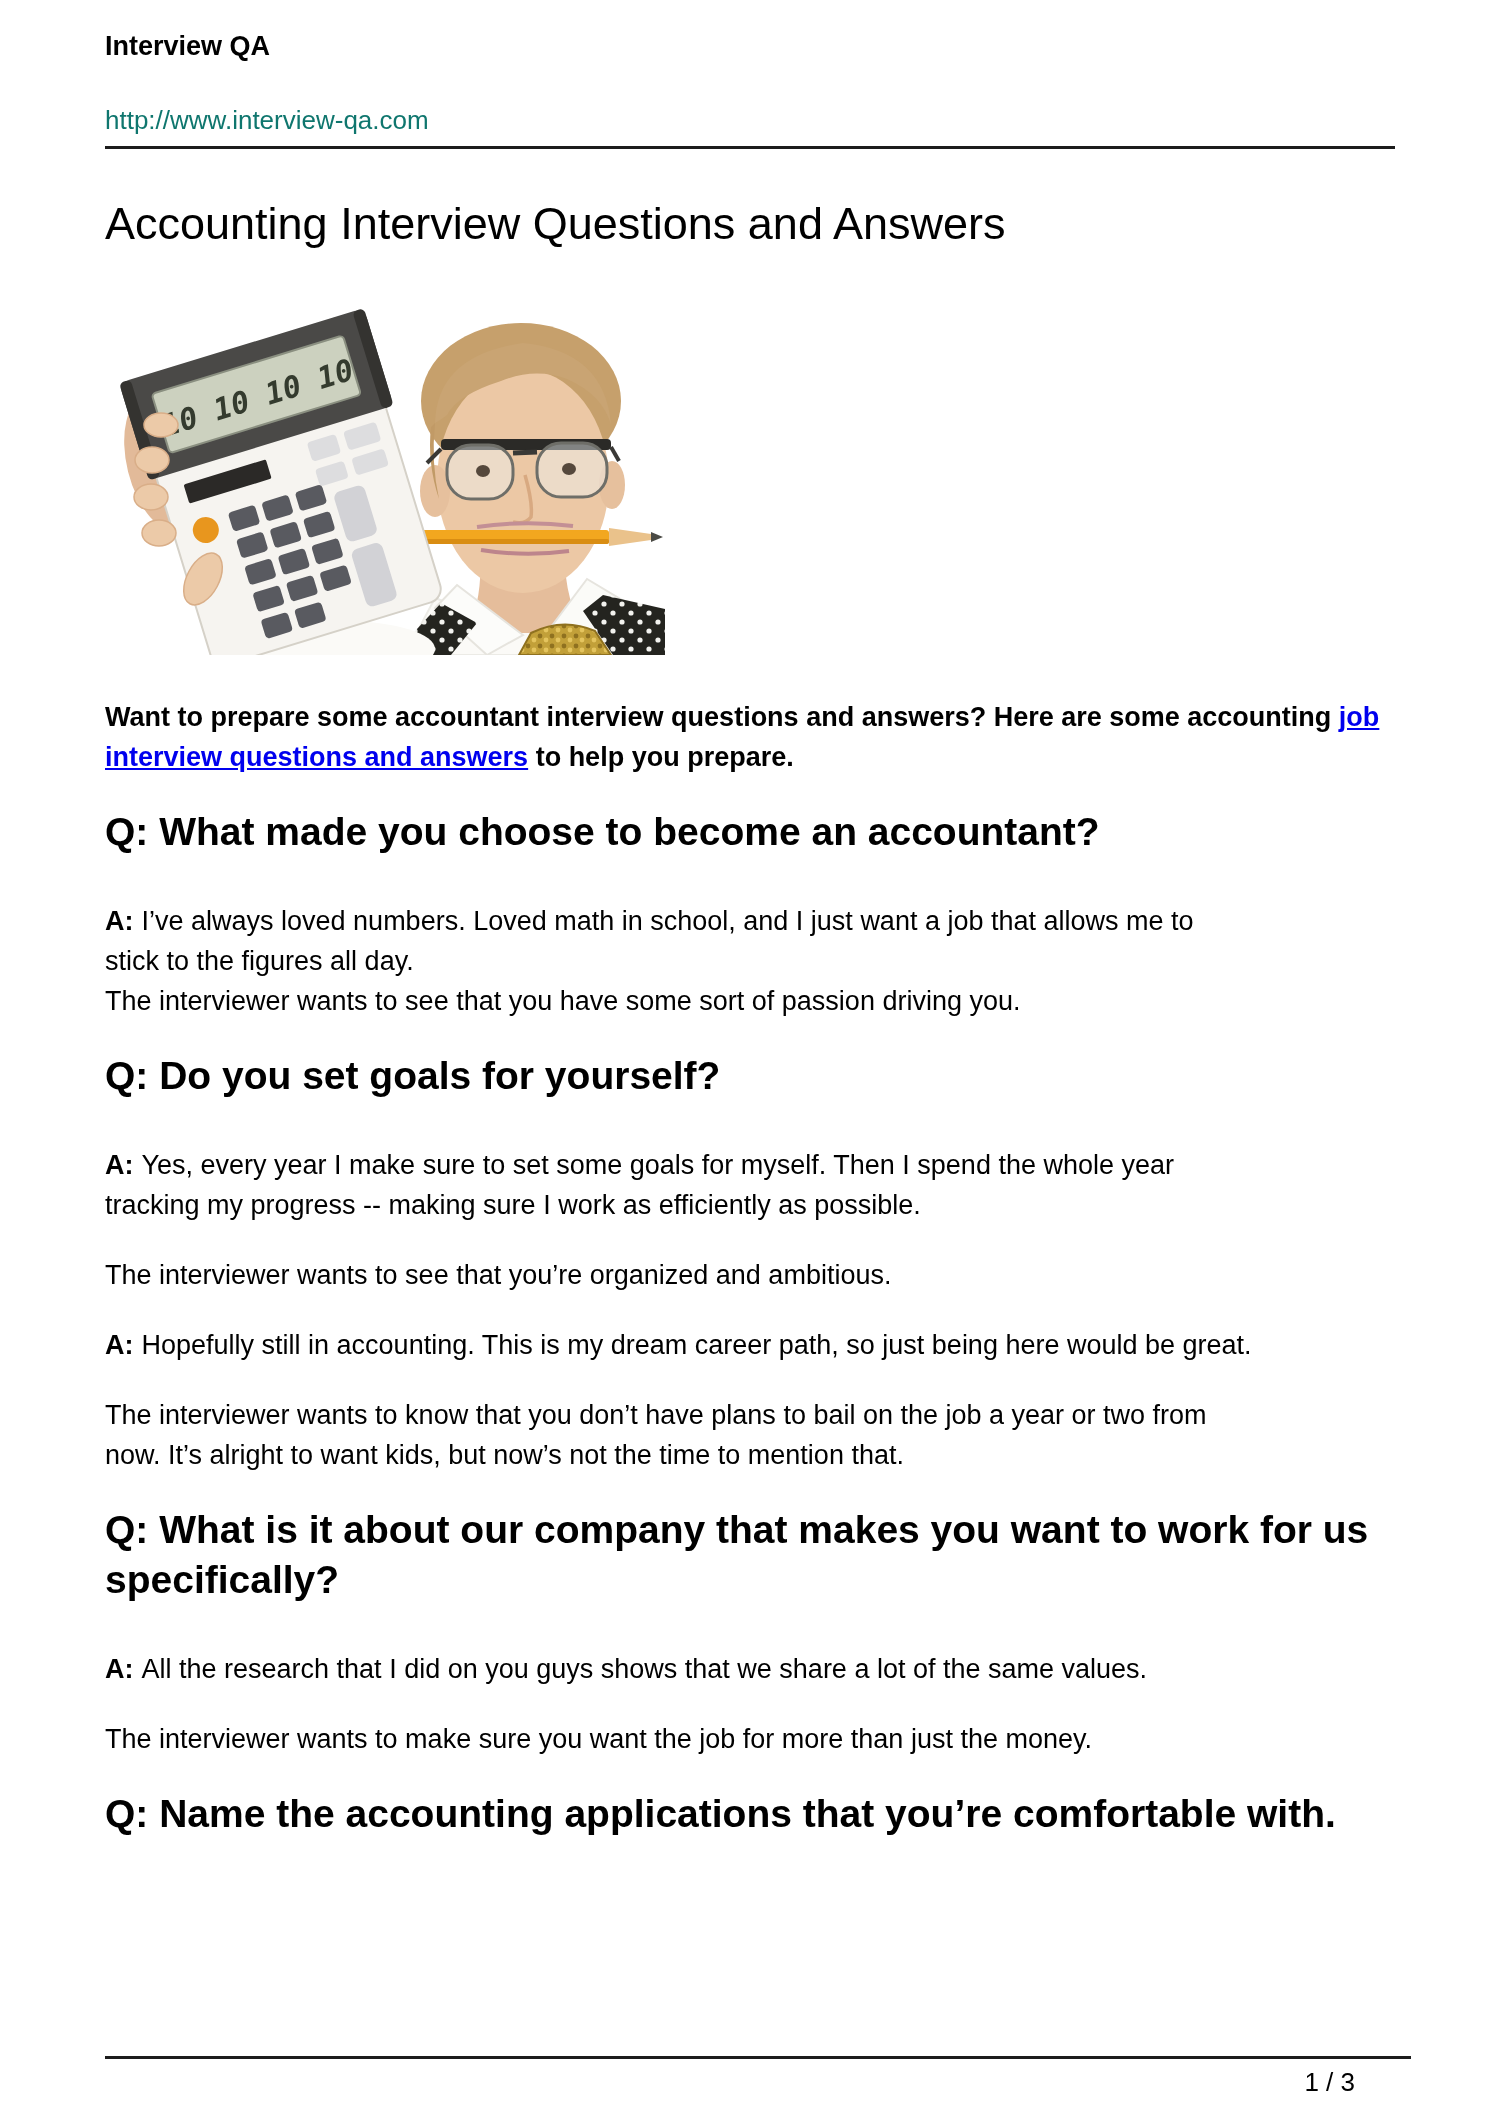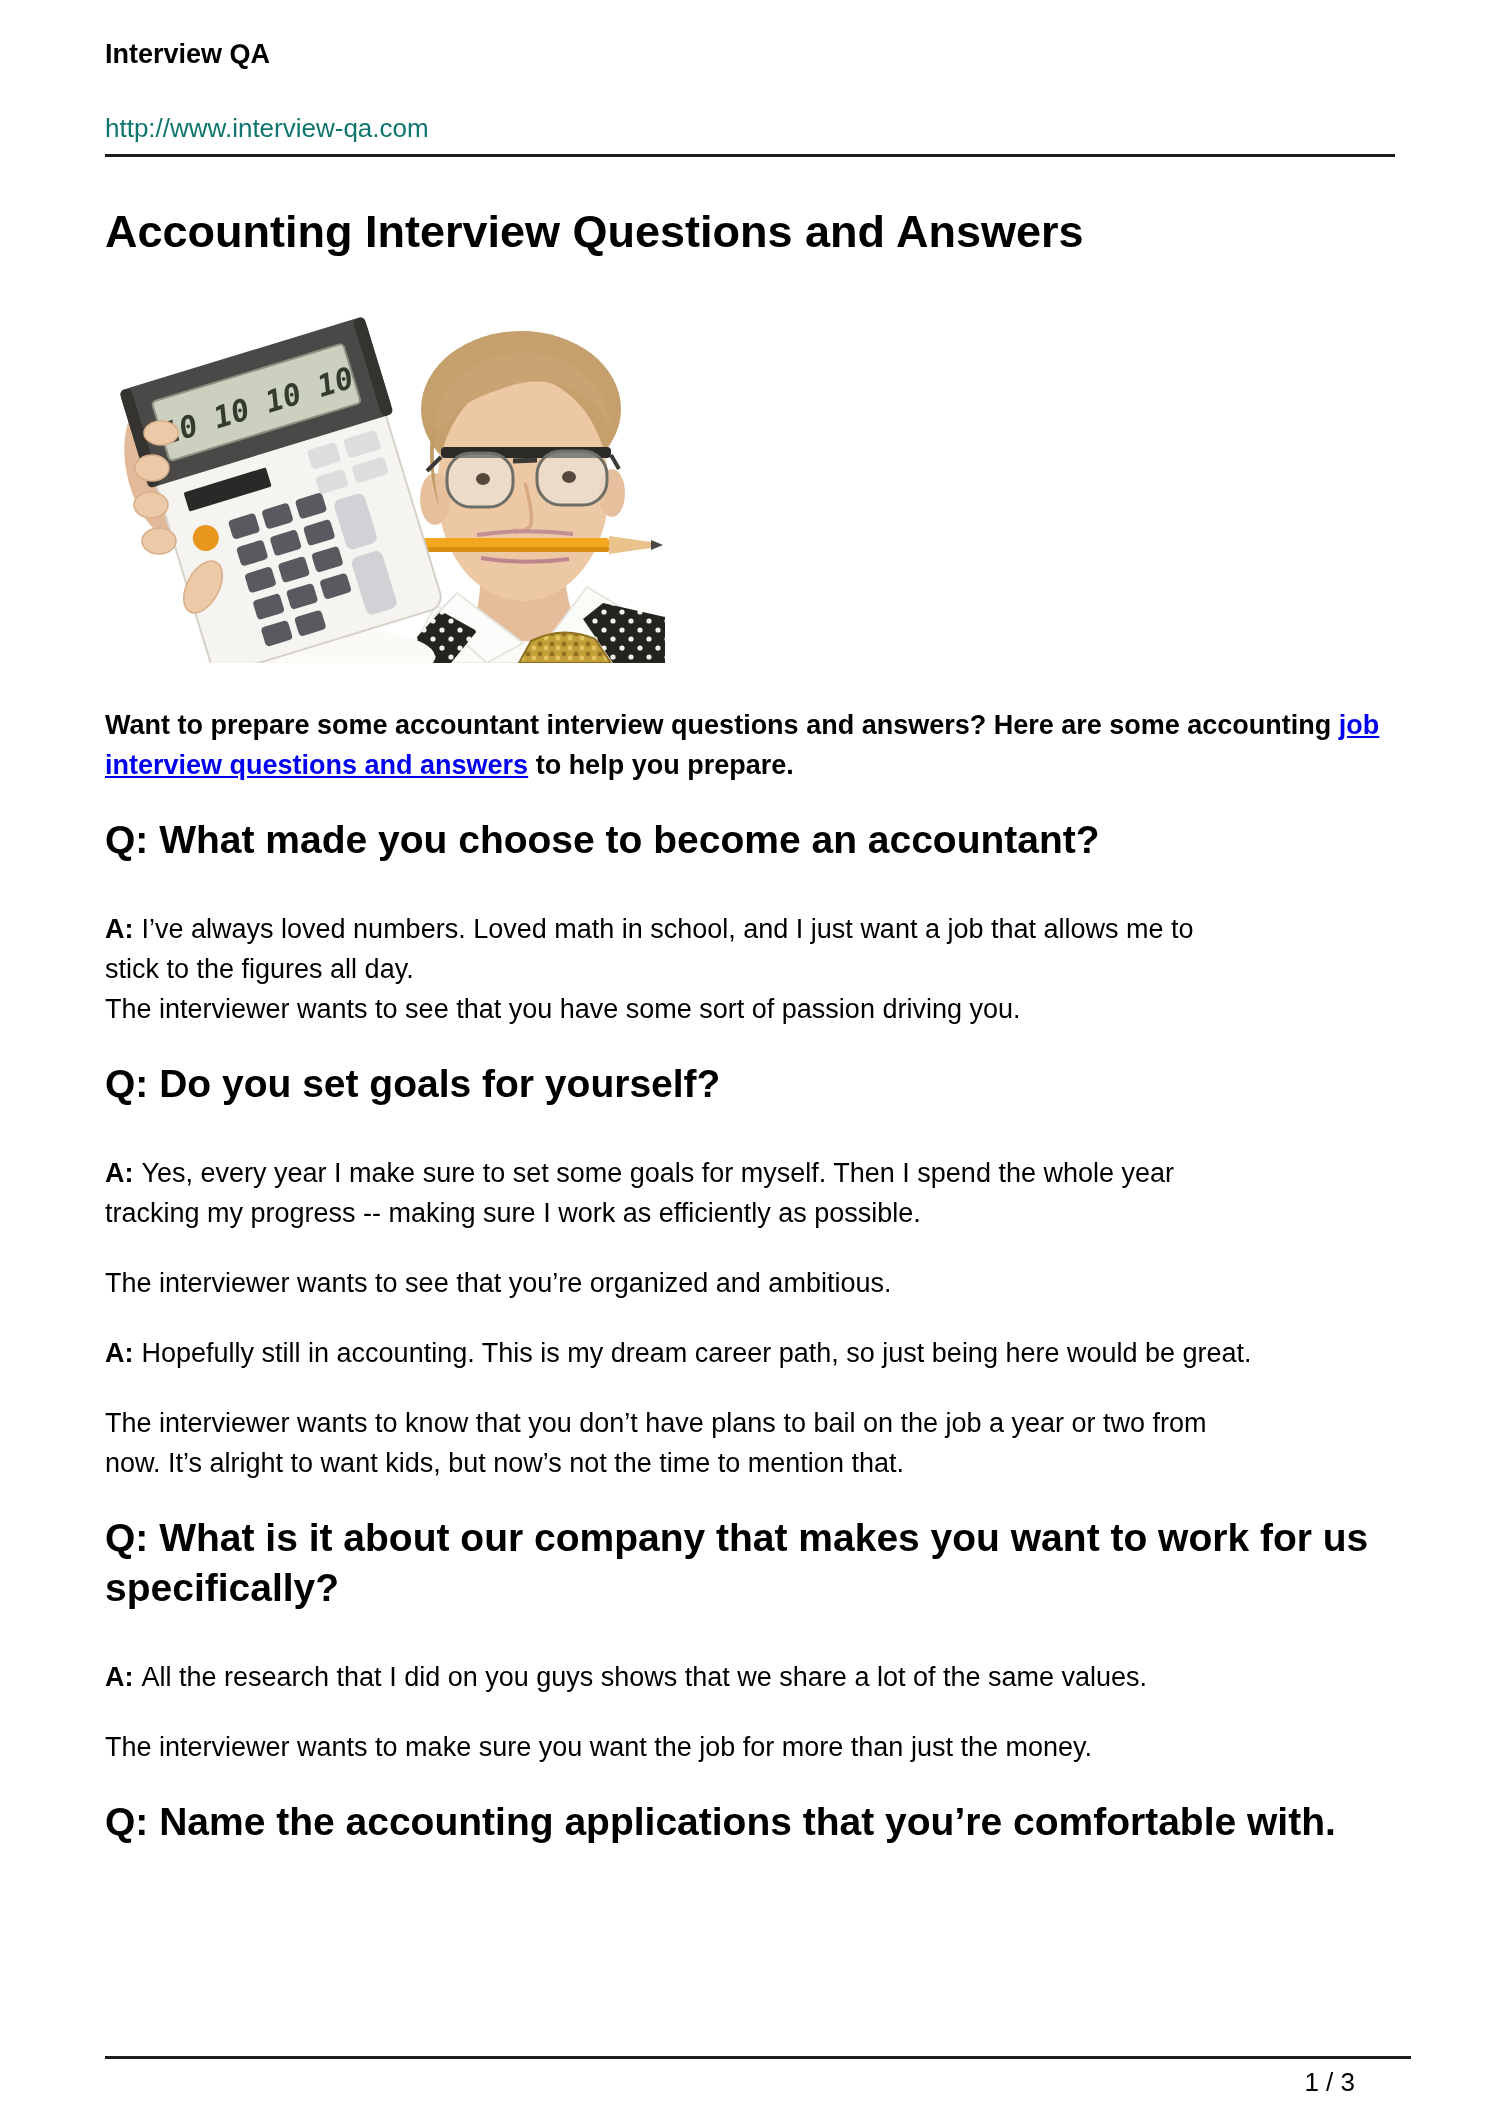--- a/index.html
+++ b/index.html
@@ -1,24 +1,24 @@
 <!DOCTYPE html>
 <html><head>
 <meta charset="utf-8">
 <style>
   html,body{margin:0;padding:0;background:#ffffff;}
   body{
     width:1500px;height:2122px;position:relative;overflow:hidden;
     font-family:"Liberation Sans", sans-serif;color:#000;
   }
-  .page{box-sizing:border-box;width:1500px;height:2122px;padding:8px 105px;position:relative;}
+  .page{box-sizing:border-box;width:1500px;height:2122px;padding:0 105px;position:relative;}
   .site-name{padding-top:30px;font-size:27px;font-weight:bold;line-height:32px;}
   .site-url{margin-top:43px;font-size:26px;line-height:31px;color:#0f766e;}
   .rule{border:none;border-top:3px solid #1c1c1c;margin:10px 0 0 0;}
-  h1{font-size:45px;line-height:54px;font-weight:bold;margin:48px 0 0 0;letter-spacing:0;}
+  h1{font-size:45px;line-height:54px;font-weight:normal;margin:48px 0 0 0;letter-spacing:0;}
   .photo{margin:52px 0 0 0;width:560px;height:352px;display:block;}
   p{font-size:27px;line-height:40px;margin:30px 0;}
   p.intro{margin-top:42px;font-weight:bold;}
   h2{font-size:39px;line-height:50px;font-weight:bold;margin:30px 0 44px 0;}
   .pre{white-space:pre-line;}
   a.link{color:#0000EE;text-decoration:underline;}
   .a-prefix{font-weight:bold;margin-right:8px;}
   .doc-footer{position:absolute;left:105px;right:89px;top:2046px;}
   .page-num{font-size:26px;line-height:32px;text-align:right;padding-right:56px;margin-top:7px;}
   figure{margin:52px 0 0 0;padding:0;}

